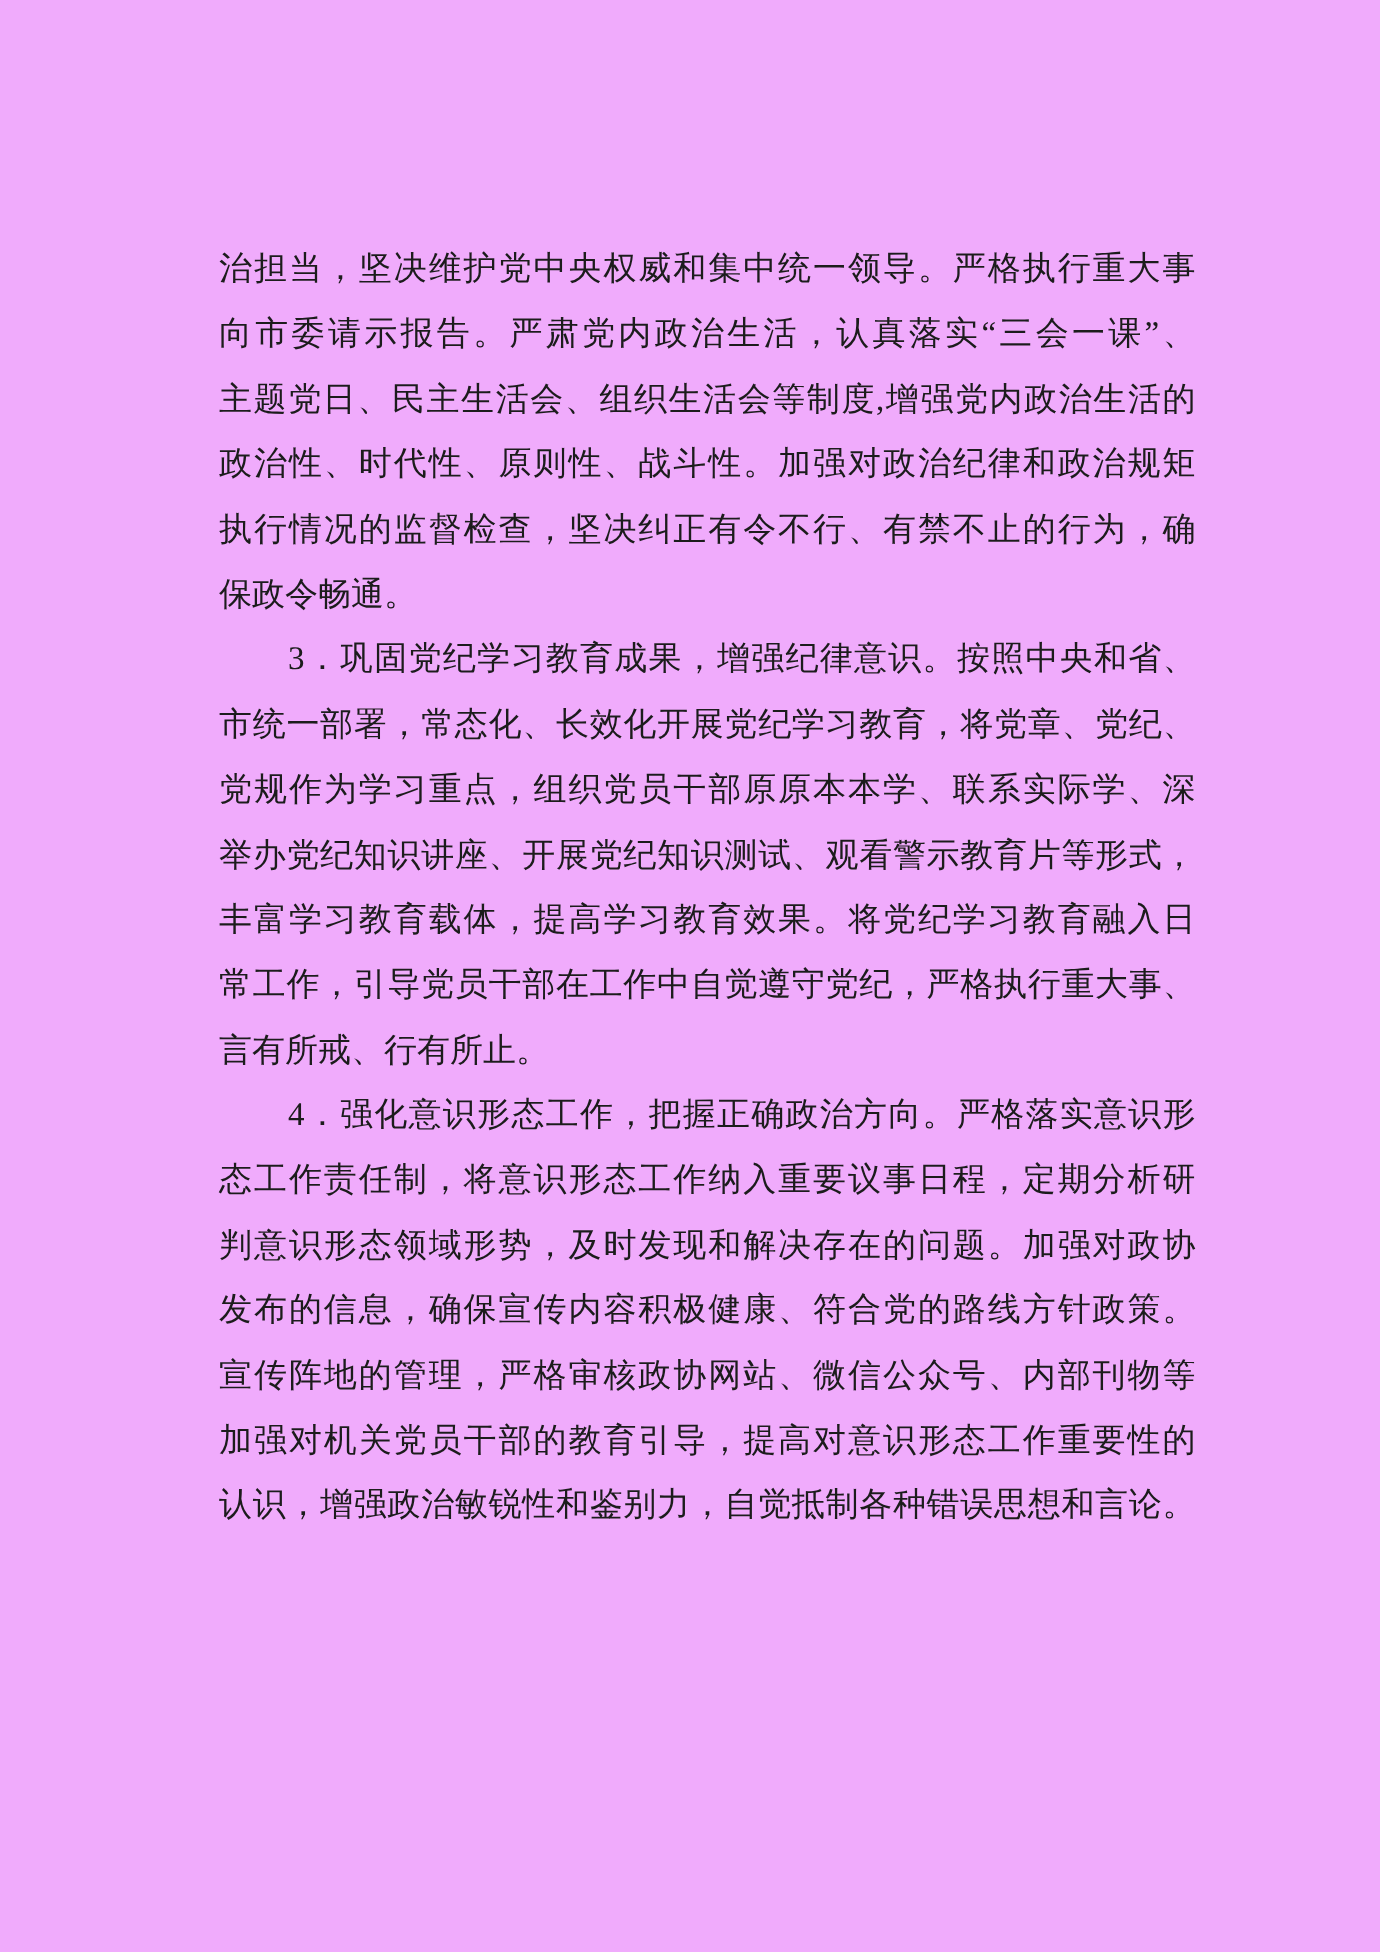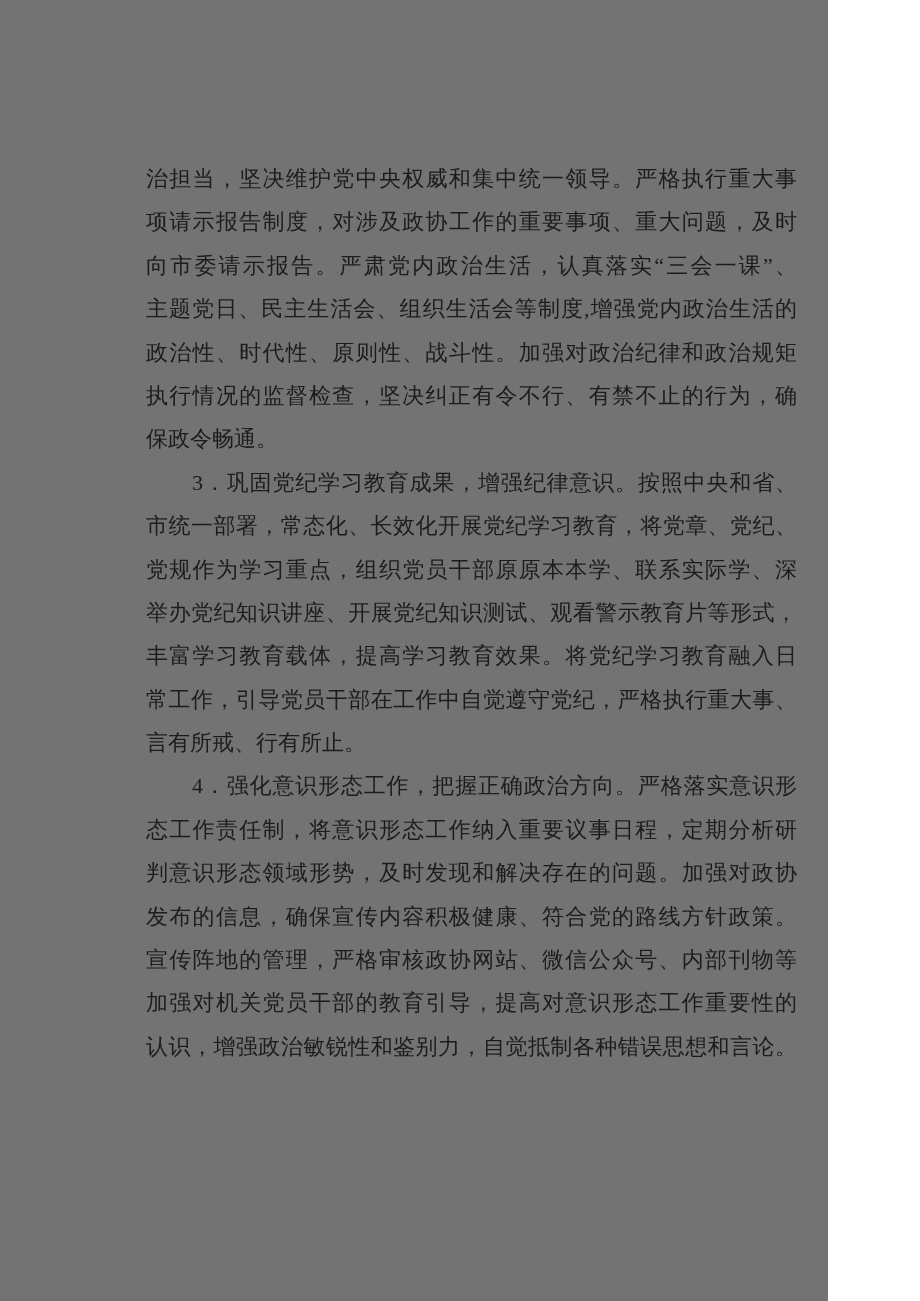--- a/index.html
+++ b/index.html
@@ -8,23 +8,23 @@
     background: #ffffff;
   }
   body {
     width: 920px;
     height: 1301px;
     position: relative;
     font-family: "Liberation Serif", "DejaVu Serif", serif;
     overflow: hidden;
   }
   .page {
-    width: 828px;
+    width: 920px;
     height: 1301px;
-    background: #737373;
+    background: #f0abfc;
     box-sizing: border-box;
   }
   .text-block {
     position: absolute;
     left: 146px;
     top: 157px;
     width: 651px;
     color: #1c1c1c;
     font-size: 22px;
     font-weight: 400;
@@ -46,21 +46,20 @@
     text-align-last: left;
   }
 </style>
 </head>
 <body>
 
 <div class="page">
   <div class="text-block">
 
     <div class="line">治担当，坚决维护党中央权威和集中统一领导。严格执行重大事</div>
-    <div class="line">项请示报告制度，对涉及政协工作的重要事项、重大问题，及时</div>
     <div class="line">向市委请示报告。严肃党内政治生活，认真落实“三会一课”、</div>
     <div class="line">主题党日、民主生活会、组织生活会等制度,增强党内政治生活的</div>
     <div class="line">政治性、时代性、原则性、战斗性。加强对政治纪律和政治规矩</div>
     <div class="line">执行情况的监督检查，坚决纠正有令不行、有禁不止的行为，确</div>
     <div class="line para-end-short">保政令畅通。</div>
 
     <div class="line para-start">3．巩固党纪学习教育成果，增强纪律意识。按照中央和省、</div>
     <div class="line">市统一部署，常态化、长效化开展党纪学习教育，将党章、党纪、</div>
     <div class="line">党规作为学习重点，组织党员干部原原本本学、联系实际学、深</div>
     <div class="line">举办党纪知识讲座、开展党纪知识测试、观看警示教育片等形式，</div>

